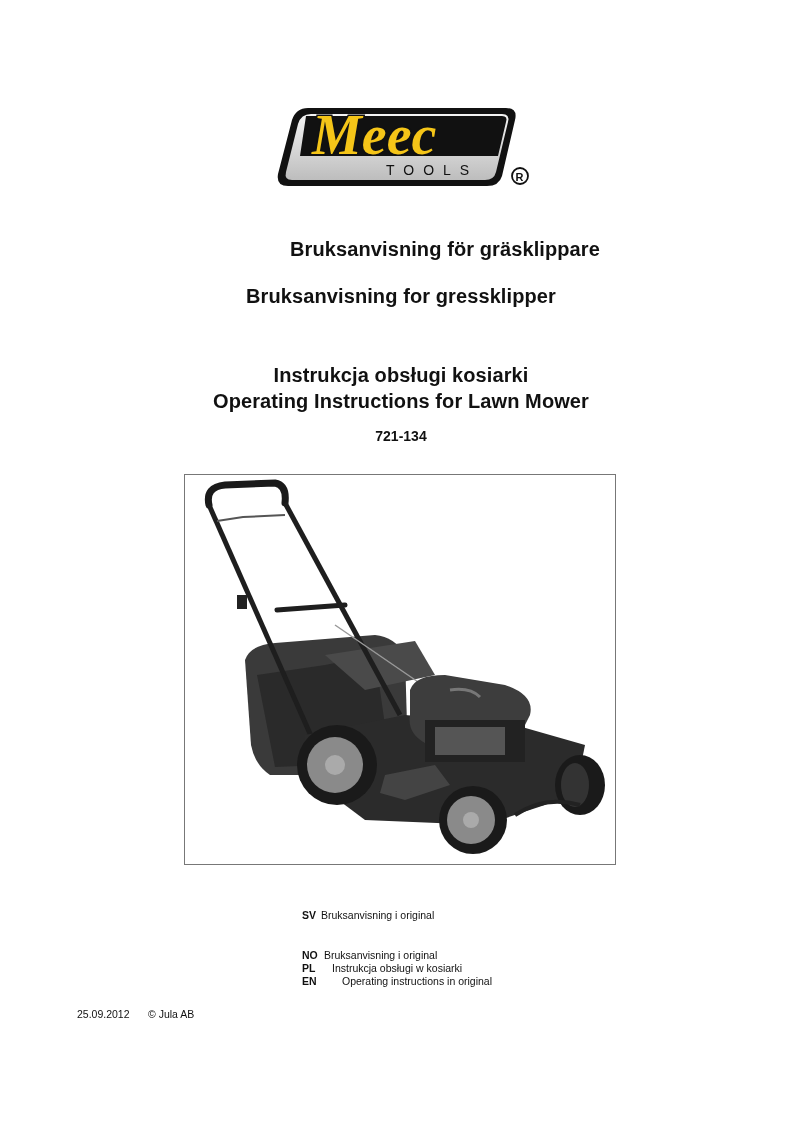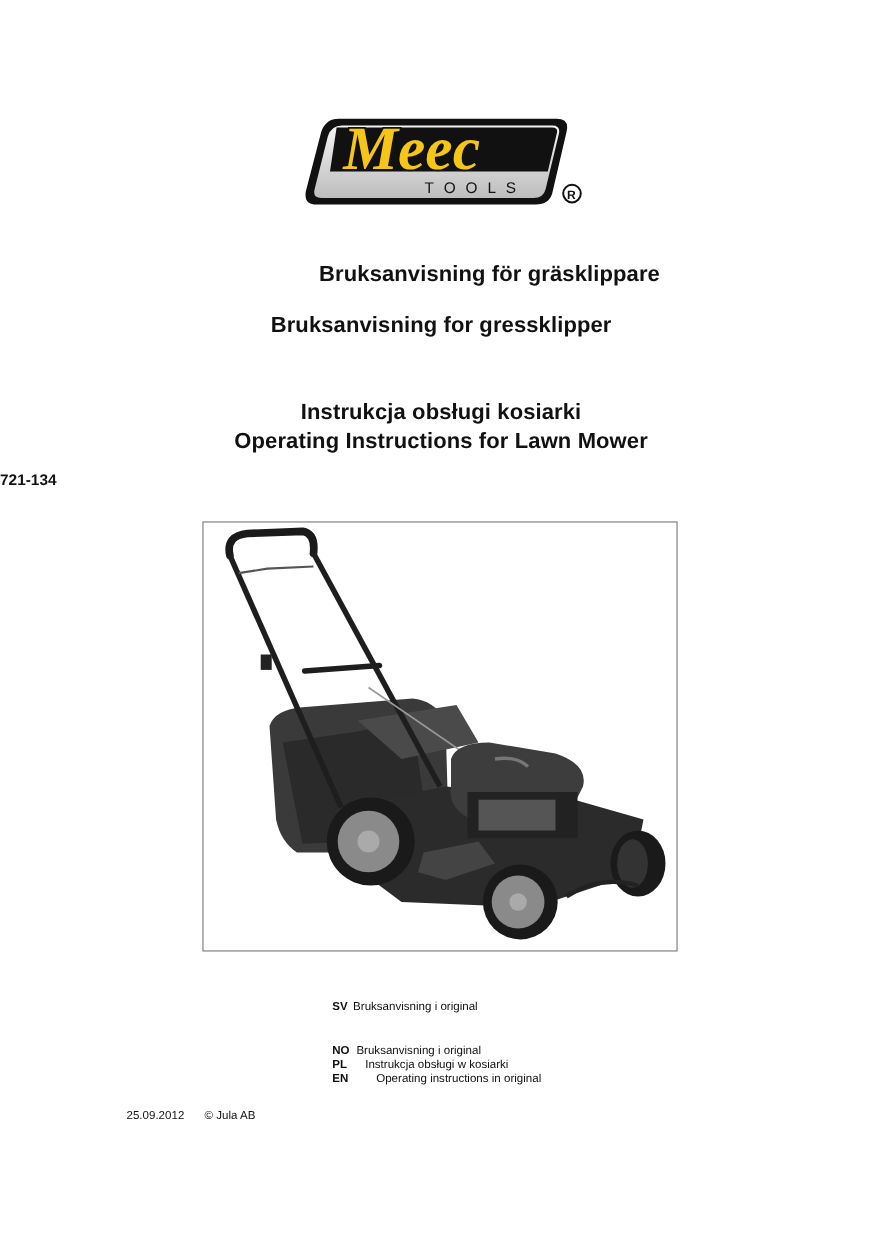--- a/index.html
+++ b/index.html
@@ -9,38 +9,38 @@
   .logo { position: absolute; left: 274px; top: 100px; width: 260px; height: 92px; }
 
   .title { position: absolute; left: 0; width: 802px; text-align: center;
            font-family: "Liberation Sans", sans-serif; font-weight: bold;
            font-size: 20px; color: #111; margin: 0; letter-spacing: 0.1px; }
   .t1 { top: 238px; padding-left: 44px; }
   .t2 { top: 285px; }
   .t3 { top: 340px; margin-top: 24px; }
   .t4 { top: 390px; }
 
-  .model { position: absolute; left: 0; width: 802px; top: 428px; text-align: left;
+  .model { position: absolute; left: 0; width: 802px; top: 428px; text-align: center;
            font-weight: bold; font-size: 14px; color: #111; }
 
   .photo-frame { position: absolute; left: 184px; top: 474px; width: 432px; height: 391px;
                  border: 1px solid #777; background: #fff; box-sizing: border-box; }
   .photo-frame svg { position: absolute; left: 0; top: 0; }
 
   .langs { position: absolute; left: 302px; top: 909px; font-size: 10.5px; line-height: 13px;
            color: #111; }
   .lang-row { white-space: nowrap; }
   .lang-code { font-weight: bold; display: inline-block; }
   .lang-sv .lang-code { width: 19px; }
   .lang-no .lang-code { width: 22px; margin-top: 27px; }
   .lang-pl .lang-code { width: 30px; }
   .lang-en .lang-code { width: 40px; }
 
   .footer { position: absolute; left: 77px; top: 1008px; font-size: 10.5px; color: #111; }
-  .footer .date { display: inline-block; width: 71px; margin-left: 38px; }
+  .footer .date { display: inline-block; width: 71px; }
 </style>
 </head>
 <body>
 
 <div class="logo">
   <svg width="260" height="92" viewBox="0 0 260 92">
     <defs>
       <linearGradient id="silv" x1="0" y1="0" x2="0" y2="1">
         <stop offset="0" stop-color="#f4f4f4"></stop>
         <stop offset="1" stop-color="#bdbdbd"></stop>

